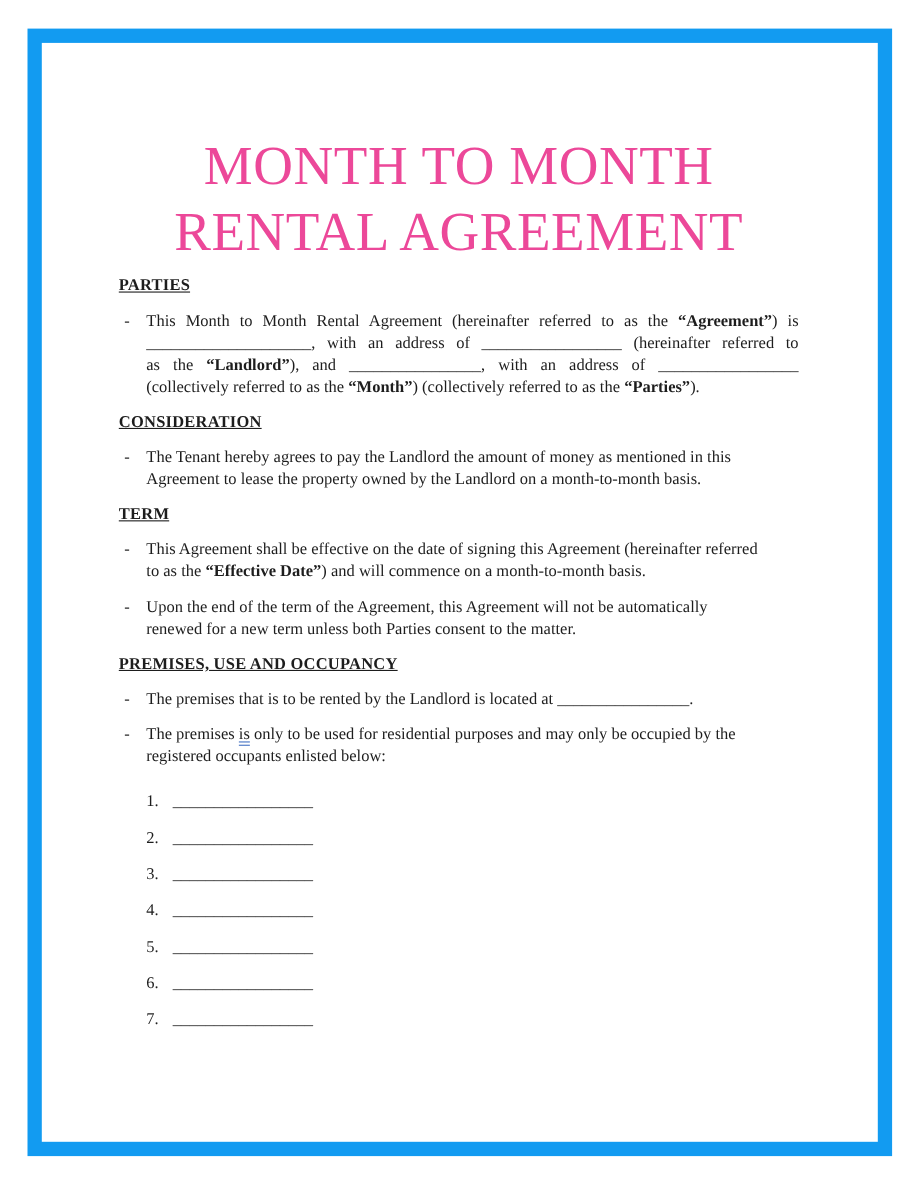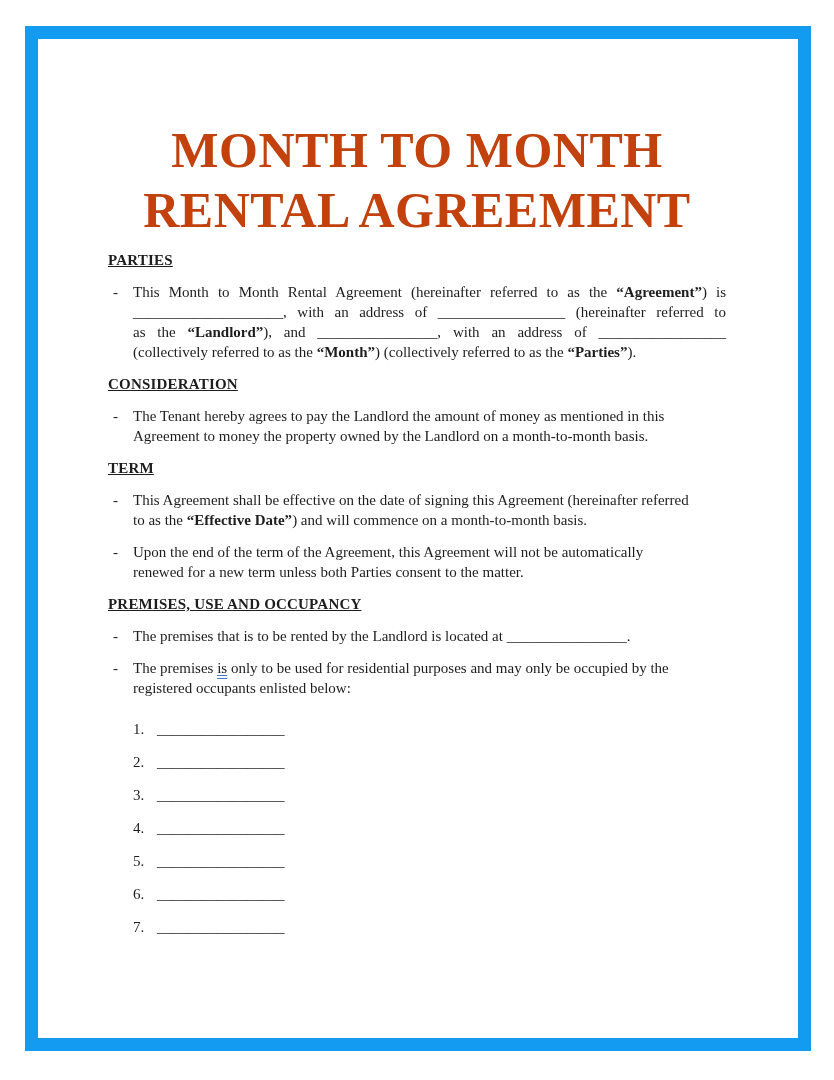--- a/index.html
+++ b/index.html
@@ -7,22 +7,22 @@
     width:834px;height:1080px;position:relative;background:#ffffff;
     font-family:"Liberation Serif","DejaVu Serif",serif;color:#1d1d1d;
     overflow:hidden;
   }
   .frame{
     position:absolute;left:25px;top:26px;right:23px;bottom:29px;
     border:13px solid #129bf1;pointer-events:none;
   }
   .content{position:absolute;left:108px;top:38px;width:618px;}
   .title{
-    margin:82px 0 10px;font-size:50px;line-height:60px;font-weight:bold;
-    text-align:center;letter-spacing:0.5px;color:#c2410c;
+    margin:82px 0 10px;font-size:50px;line-height:60px;font-weight:normal;
+    text-align:center;letter-spacing:0.5px;color:#ec4899;
   }
   h2.section-heading{
     font-size:15px;line-height:20px;font-weight:bold;
     text-decoration:underline;margin:10px 0 12px;letter-spacing:0.2px;
   }
   .bullet{position:relative;padding-left:25px;margin:0 0 12px;font-size:15px;line-height:20px;}
   .bullet .dash{position:absolute;left:5px;top:0;}
   .line{white-space:nowrap;}
   .jline{white-space:normal;text-align:justify;text-align-last:justify;}
   .lastline{white-space:normal;text-align:left;}
@@ -60,21 +60,21 @@
         </div>
       </div>
   </section>
 
   <section>
     <h2 class="section-heading">CONSIDERATION</h2>
     <div>
         <div class="bullet">
           <span class="dash">-</span>
           <div class="line"><span>The Tenant hereby agrees to pay the Landlord the amount of money as mentioned in this</span></div>
-          <div class="line"><span>Agreement to money the property owned by the Landlord on a month-to-month basis.</span></div>
+          <div class="line"><span>Agreement to lease the property owned by the Landlord on a month-to-month basis.</span></div>
         </div>
       </div>
   </section>
 
   <section>
     <h2 class="section-heading">TERM</h2>
     <div>
         <div class="bullet">
           <span class="dash">-</span>
           <div class="line"><span>This Agreement shall be effective on the date of signing this Agreement (hereinafter referred</span></div>

